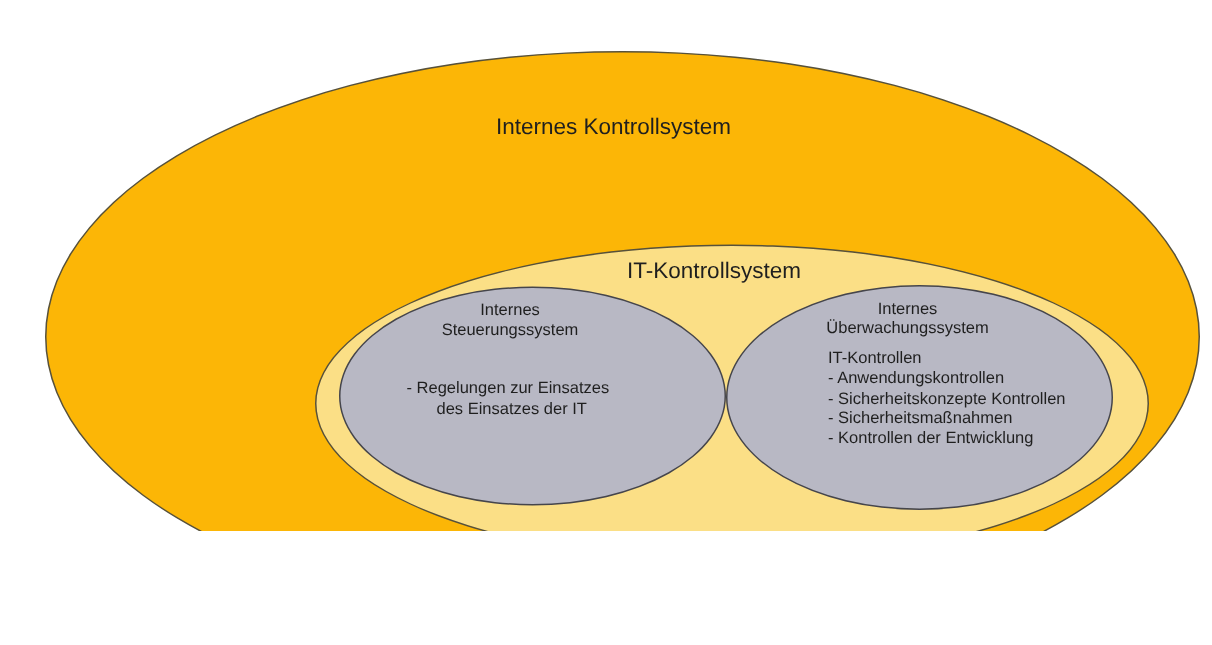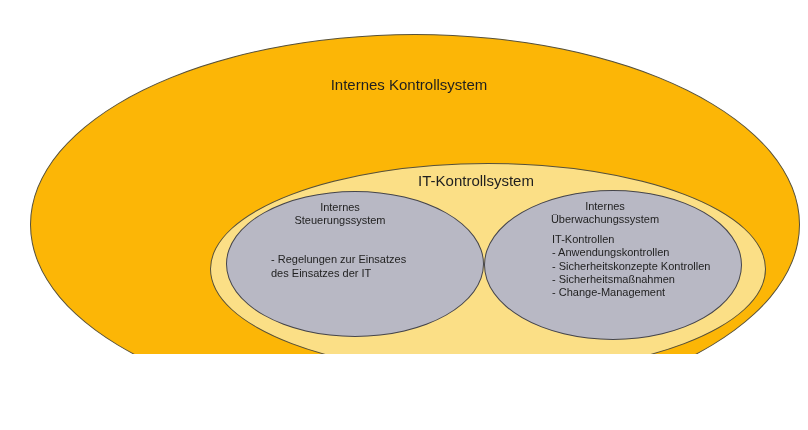--- a/index.html
+++ b/index.html
@@ -75,21 +75,21 @@
     left: 505px; top: 200px;
     width: 200px;
     text-align: center;
   }
   .items-steuerung {
     left: 271px; top: 253px;
     line-height: 13.5px;
     white-space: nowrap;
   }
   .items-steuerung .indent {
-    margin-left: 0;
+    margin-left: 20px;
   }
   .items-ueberwachung {
     left: 552px; top: 233px;
     line-height: 13.3px;
     white-space: nowrap;
   }
 </style>
 </head>
 <body>
 
@@ -120,16 +120,16 @@
   <div class="block small title-ueberwachung">
     <div>Internes</div>
     <div>Überwachungssystem</div>
   </div>
 
   <div class="block small items-ueberwachung">
     <div>IT-Kontrollen</div>
     <div>- Anwendungskontrollen</div>
     <div>- Sicherheitskonzepte Kontrollen</div>
     <div>- Sicherheitsmaßnahmen</div>
-    <div>- Change-Management</div>
+    <div>- Kontrollen der Entwicklung</div>
   </div>
 
 </div>
 
 </body></html>

